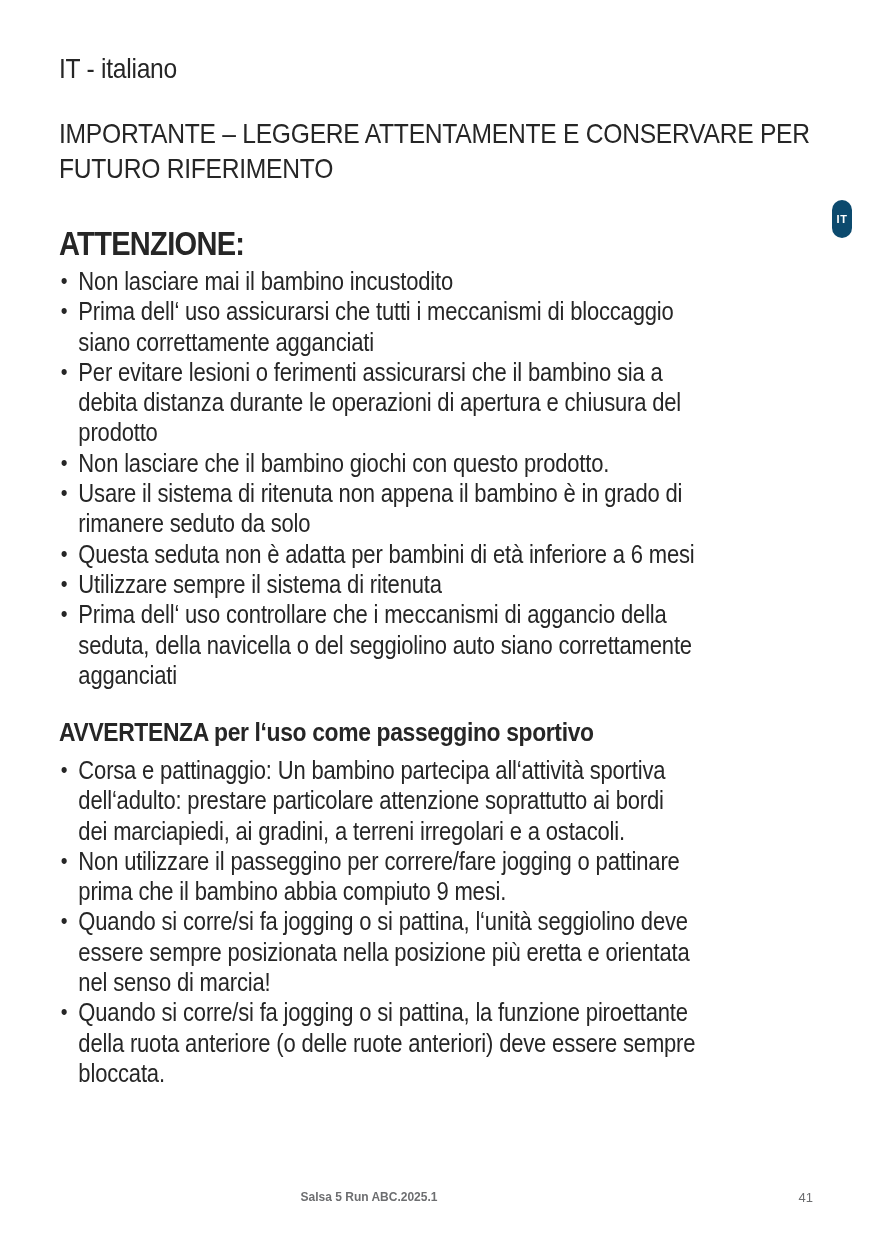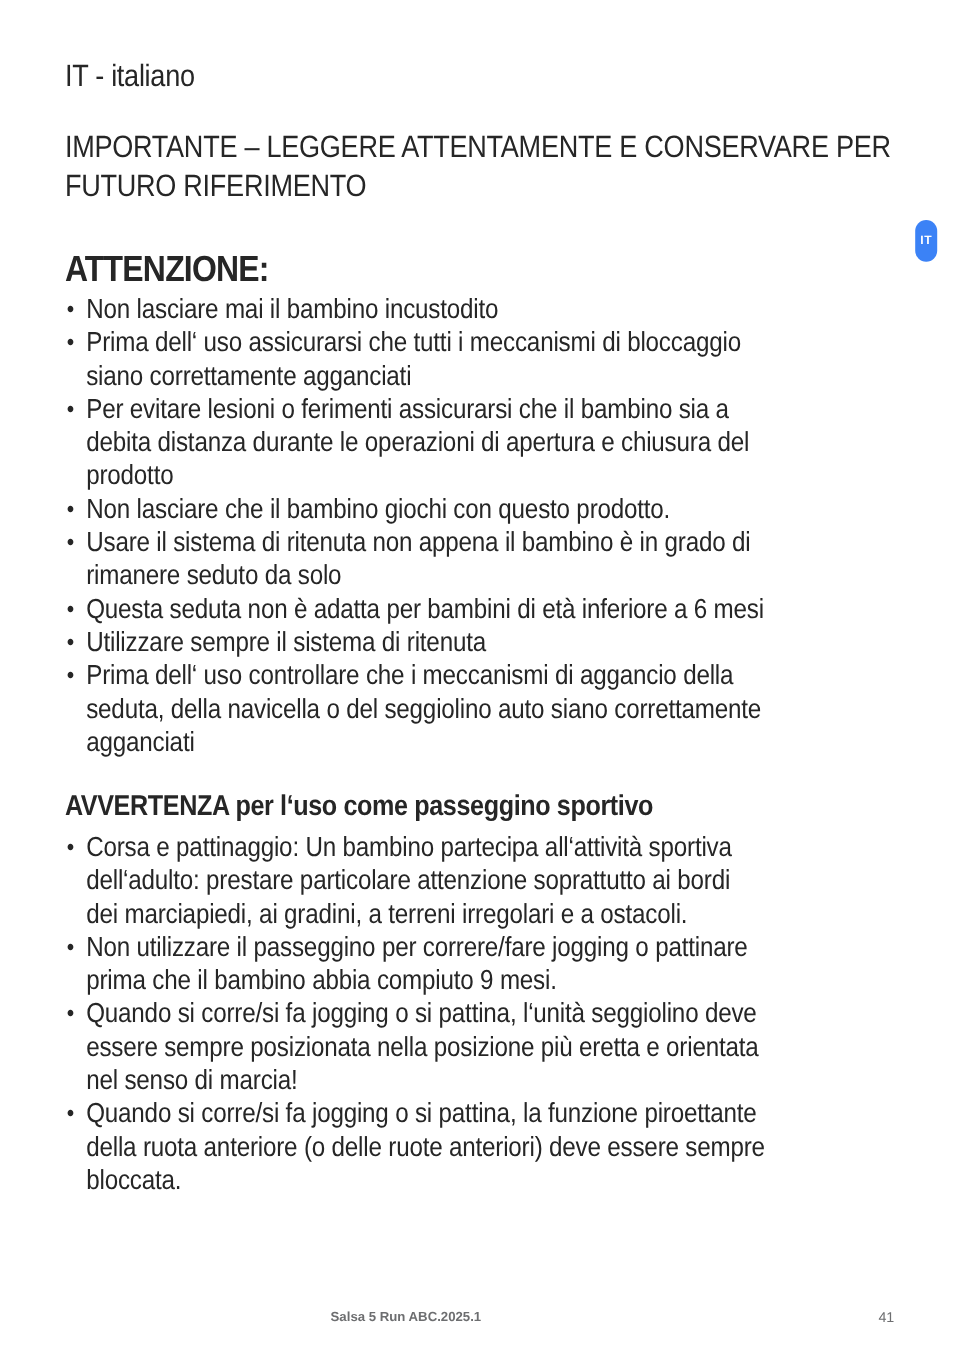--- a/index.html
+++ b/index.html
@@ -48,21 +48,21 @@
     letter-spacing: -0.2px; white-space: pre-line;
   }
   .dot {
     position: absolute; left: 2px; top: 0;
     font-size: 22px; line-height: 30.3px;
   }
 
   .side-tab {
     position: absolute; left: 832px; top: 200px;
     width: 20px; height: 38px;
-    background: #3b82f6; color: #ffffff;
+    background: #0c4a6e; color: #ffffff;
     display: flex; align-items: center; justify-content: center;
     font-size: 11px; font-weight: 700; letter-spacing: 0.5px; border-radius: 16px;
   }
 
   .footer-ref {
     position: absolute; left: 0; top: 1190px; width: 738px;
     text-align: center;
     font-size: 12px; font-weight: 700; color: #6d6e70;
   }
   .footer-page {

